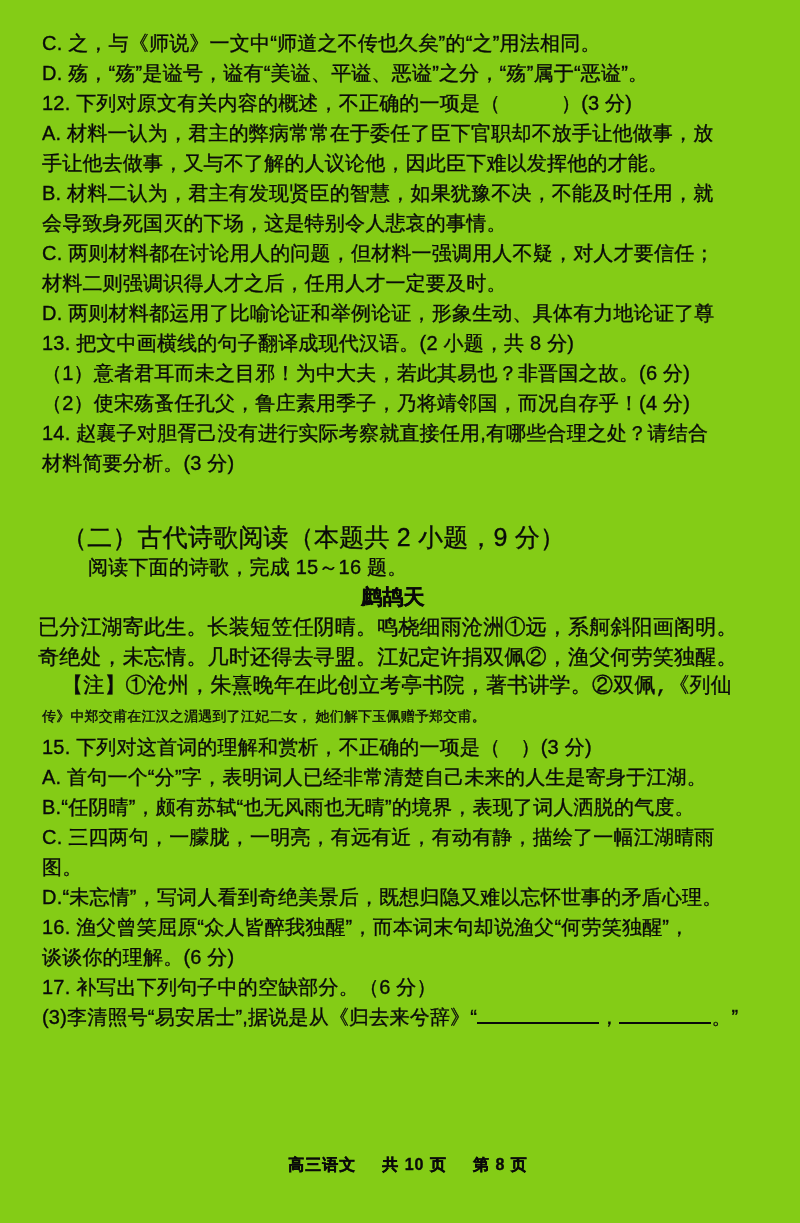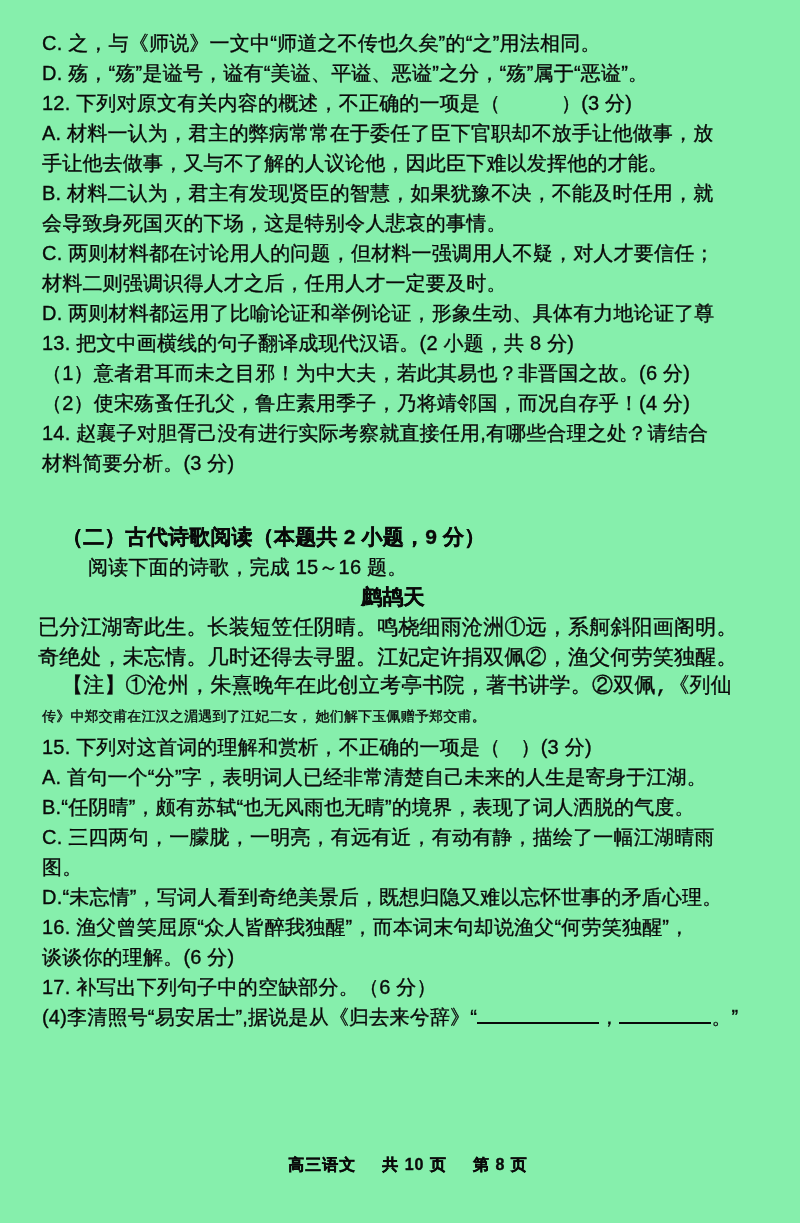--- a/index.html
+++ b/index.html
@@ -1,33 +1,33 @@
 <!DOCTYPE html>
 <html><head>
 <meta charset="utf-8">
 <style>
   html,body{margin:0;padding:0;}
   .page{
     position:relative;
     width:800px;height:1223px;
-    background:#86efac;
+    background:#84cc16;
     color:#0a0a0a;
     font-family:"Liberation Sans",sans-serif;
     overflow:hidden;
     -webkit-text-stroke:0.35px #0a0a0a;
   }
   #lines{padding:28px 26px 0 42px;}
   .l{
     font-size:20px;
     line-height:30px;
     height:30px;
     white-space:nowrap;
     letter-spacing:0.2px;
   }
-  .sec{font-weight:bold;font-size:21px;padding-left:20px;}
+  .sec{font-weight:normal;font-size:25px;padding-left:20px;}
   .ind{padding-left:46px;}
   .ctr{
     text-align:center;font-weight:bold;font-size:21px;
     font-family:"Liberation Serif",serif;
     transform:translateX(-15px);
   }
   .author{
     text-align:center;font-weight:bold;font-size:19px;
     font-family:"Liberation Serif",serif;
     transform:translateX(-40px);
@@ -89,19 +89,19 @@
       <div class="l">A. 首句一个“分”字，表明词人已经非常清楚自己未来的人生是寄身于江湖。</div>
       <div class="l">B.“任阴晴”，颇有苏轼“也无风雨也无晴”的境界，表现了词人洒脱的气度。</div>
       <div class="l">C. 三四两句，一朦胧，一明亮，有远有近，有动有静，描绘了一幅江湖晴雨</div>
       <div class="l">图。</div>
       <div class="l">D.“未忘情”，写词人看到奇绝美景后，既想归隐又难以忘怀世事的矛盾心理。</div>
       <div class="l">16. 渔父曾笑屈原“众人皆醉我独醒”，而本词末句却说渔父“何劳笑独醒”，</div>
       <div class="l">谈谈你的理解。(6 分)</div>
       <div class="l">17. 补写出下列句子中的空缺部分。（6 分）</div>
     </div>
 
-  <div class="fill"><span>(4)李清照号“易安居士”,据说是从《归去来兮辞》“</span><span class="blank"></span><span>，</span><span class="blank blank2"></span><span>。”</span></div>
+  <div class="fill"><span>(3)李清照号“易安居士”,据说是从《归去来兮辞》“</span><span class="blank"></span><span>，</span><span class="blank blank2"></span><span>。”</span></div>
 
   <div class="footer">
     <span>高三语文</span><span>共 10 页</span><span>第 8 页</span>
   </div>
 
 </div>
 
 </body></html>

